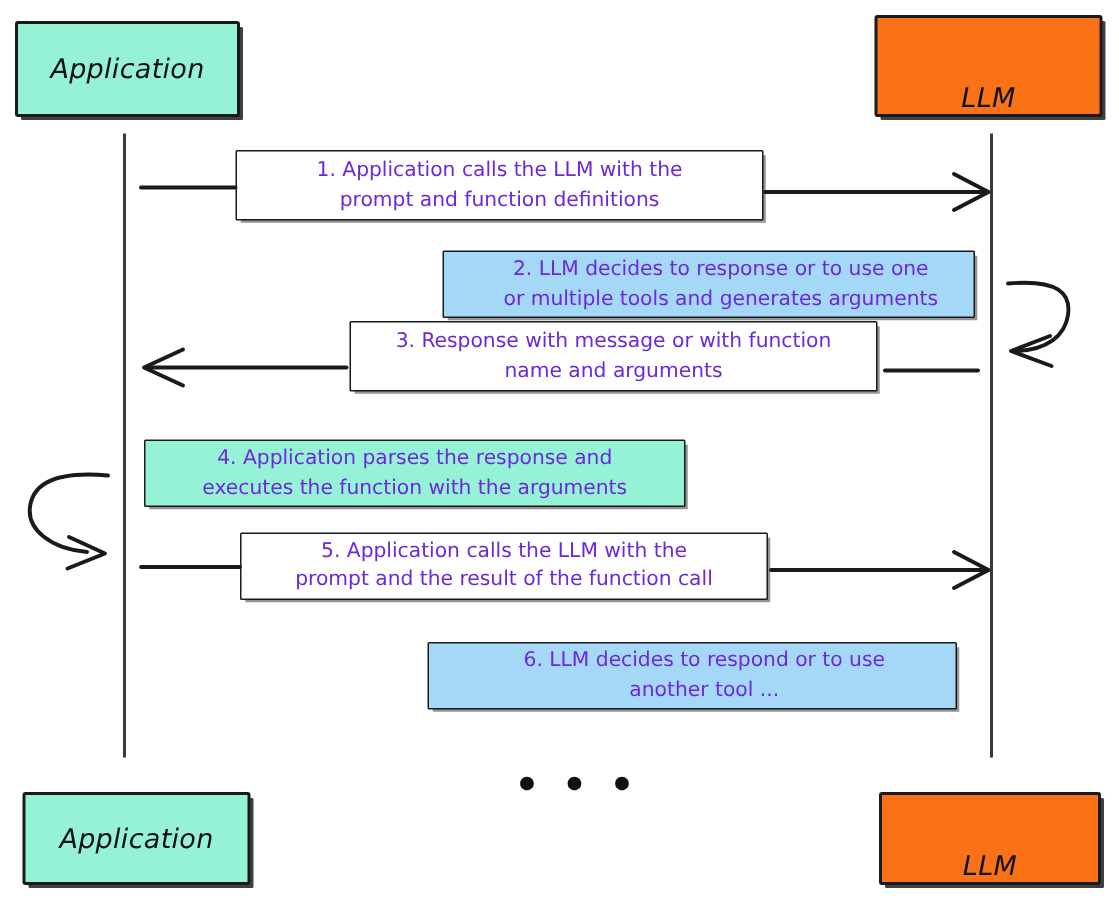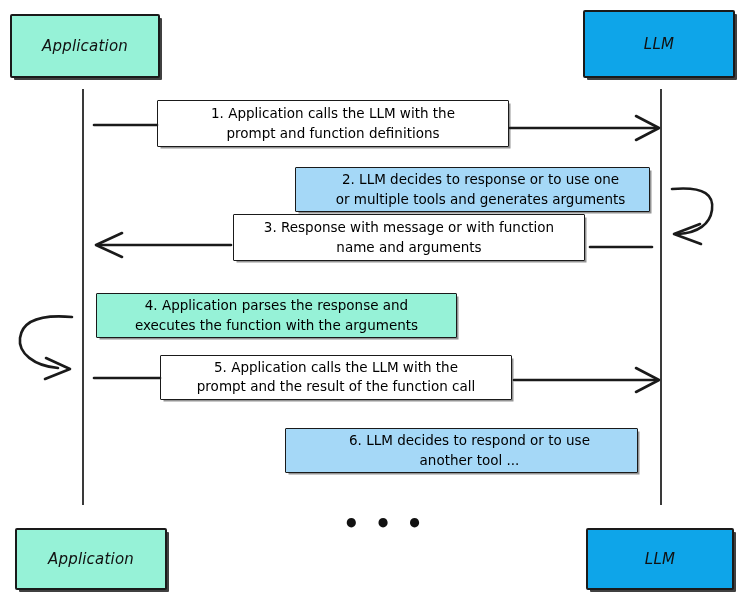--- a/index.html
+++ b/index.html
@@ -30,29 +30,29 @@
     box-sizing: border-box;
     border: 2.5px solid #1a1a1a;
     display: flex;
     align-items: center;
     justify-content: center;
     box-shadow: 3px 3px 0 -1px rgba(30,30,30,0.85);
     border-radius: 2px;
   }
   .participant .p-label {
     font-family: "DejaVu Sans", sans-serif;
-    font-size: 15px;
+    font-size: 18px;
     font-style: italic;
     color: #111111;
     letter-spacing: 0.2px;
     text-align: center;
     white-space: nowrap;
   }
   .p-app   { background: #96f2d7; }
-  .p-llm   { background: #0ea5e9; }
+  .p-llm   { background: #f97316; align-items: flex-end; }
 
   
   .lifeline {
     position: absolute;
     width: 2px;
     background: #3a3a3a;
   }
 
   
   .msg-box {
@@ -63,21 +63,21 @@
     align-items: center;
     justify-content: center;
     padding: 3px 8px;
     box-shadow: 2.5px 2.5px 0 -1px rgba(60,60,60,0.55);
     border-radius: 1px;
   }
   .msg-box .msg-text {
     font-family: "DejaVu Sans", sans-serif;
     font-size: 13.5px;
     line-height: 1.42;
-    color: #000000;
+    color: #6d28d9;
     text-align: center;
     white-space: pre-line;
   }
   .box-white { background: #ffffff; }
   .box-blue  { background: #a5d8f7; padding-left: 24px; }
   .box-green { background: #96f2d7; }
 
   
   #arrow-layer {
     position: absolute;

